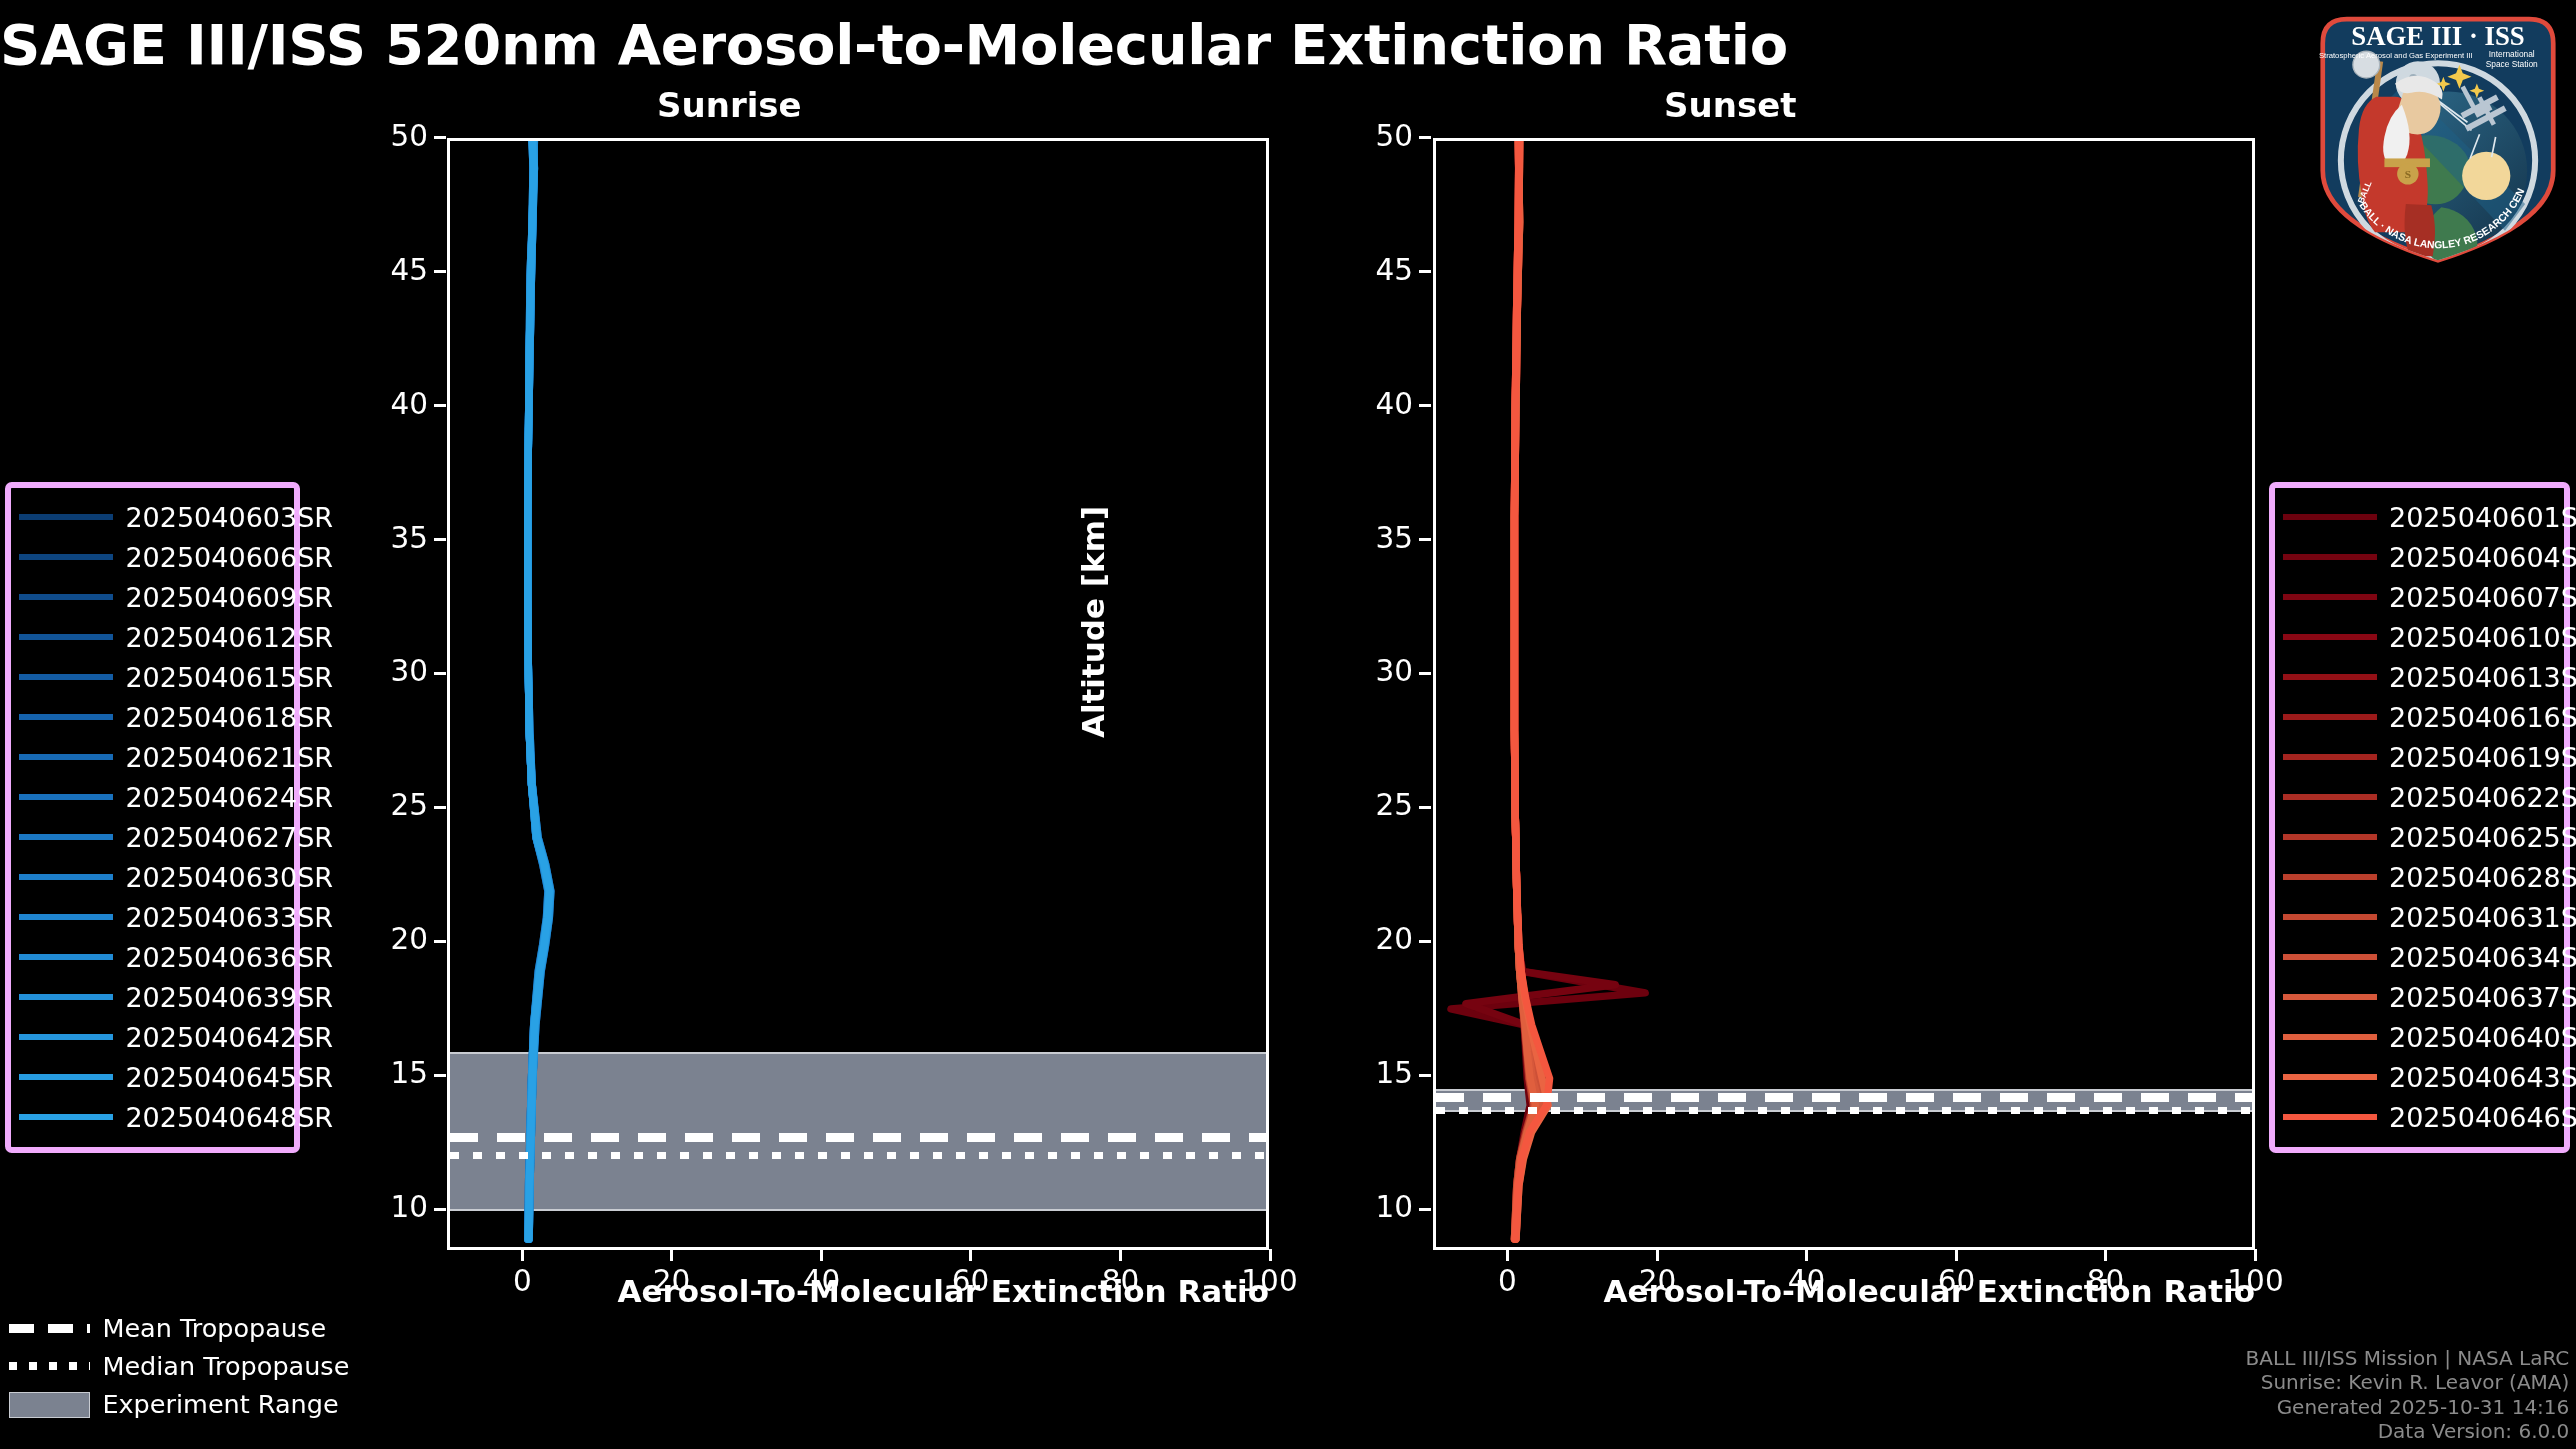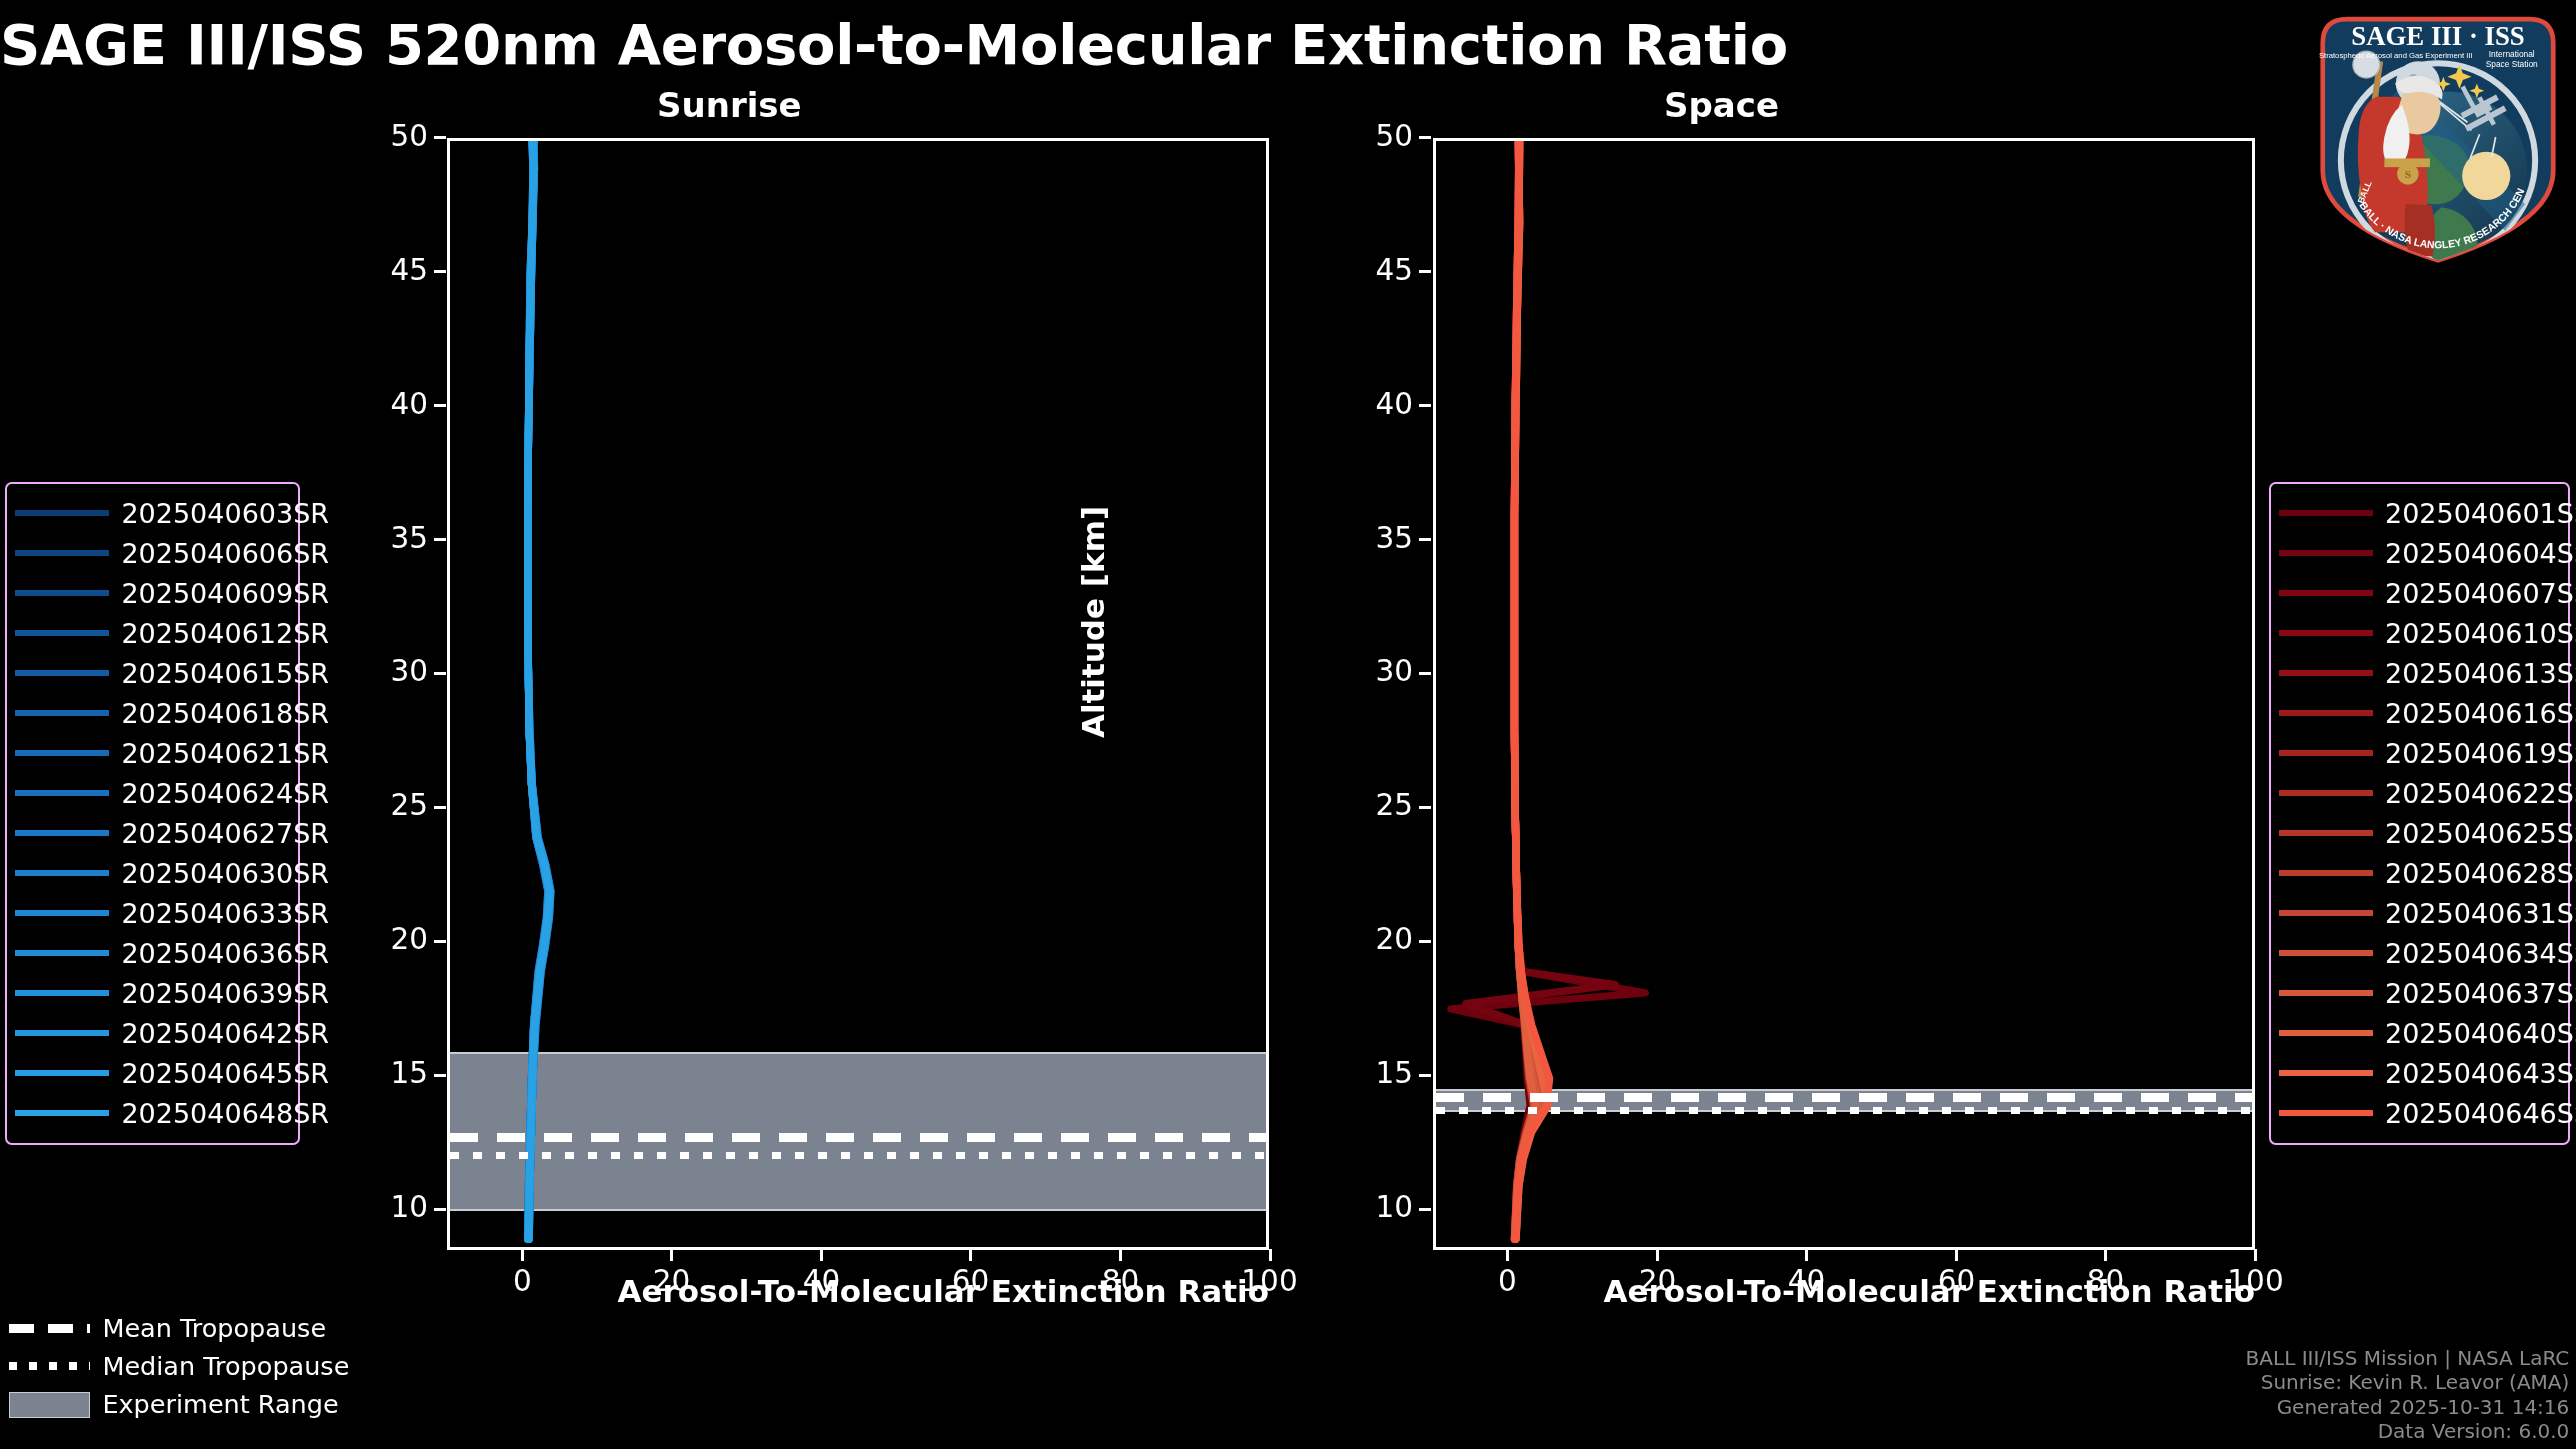--- a/index.html
+++ b/index.html
@@ -39,21 +39,21 @@
 
   
   .troporange{position:absolute;left:0;right:0;background:#7b8290;
               border-top:2px solid #c9ccd2;border-bottom:2px solid #c9ccd2;}
   .tropomean{position:absolute;left:0;right:0;height:8.7px;
       background:repeating-linear-gradient(to right,#fff 0 28px,transparent 28px 47px);}
   .tropomedian{position:absolute;left:0;right:0;height:7.4px;
       background:repeating-linear-gradient(to right,#fff 0 9.4px,transparent 9.4px 23px);}
 
   
-  .legendbox{position:absolute;background:#000;border:2px solid #f0abfc;
+  .legendbox{position:absolute;background:#000;border:6px solid #f0abfc;
              border-radius:6.7px;box-sizing:border-box;}
   #legend-left{left:5.4px;top:482px;width:295px;padding:9.4px 8px;}
   #legend-right{left:2269px;top:482px;width:301px;padding:9.4px 8px;}
   .lrow{display:flex;align-items:center;height:40px;}
   .lswatch{width:94px;height:6px;flex:0 0 94px;margin-right:12px;}
   .ltext{font-size:27px;color:#fff;white-space:nowrap;}
   #legend-right .lrow{justify-content:flex-start;}
 
   
   #legend-tropo{position:absolute;left:9.4px;top:1309px;width:349px;}
@@ -68,21 +68,21 @@
   #credits{position:absolute;right:6.7px;bottom:5.4px;text-align:right;
            font-size:20px;line-height:1.22;color:#8b8b8b;}
 </style>
 </head>
 <body>
 
 <div class="title">SAGE III/ISS 520nm Aerosol-to-Molecular Extinction Ratio</div>
 
 <div class="subrow">
   <div class="sub sub-sunrise">Sunrise</div>
-  <div class="sub sub-sunset">Space</div>
+  <div class="sub sub-sunset">Sunset</div>
 </div>
 
 <div class="logo">
   <svg viewBox="0 0 400 400" width="268" height="268">
     <defs>
       <clipPath id="shieldClip">
         <path d="M28 60 Q28 24 64 24 L336 24 Q372 24 372 60 L372 250
                  Q372 330 200 384 Q28 330 28 250 Z"></path>
       </clipPath>
       <linearGradient id="earthG" x1="0" y1="0" x2="1" y2="1">

